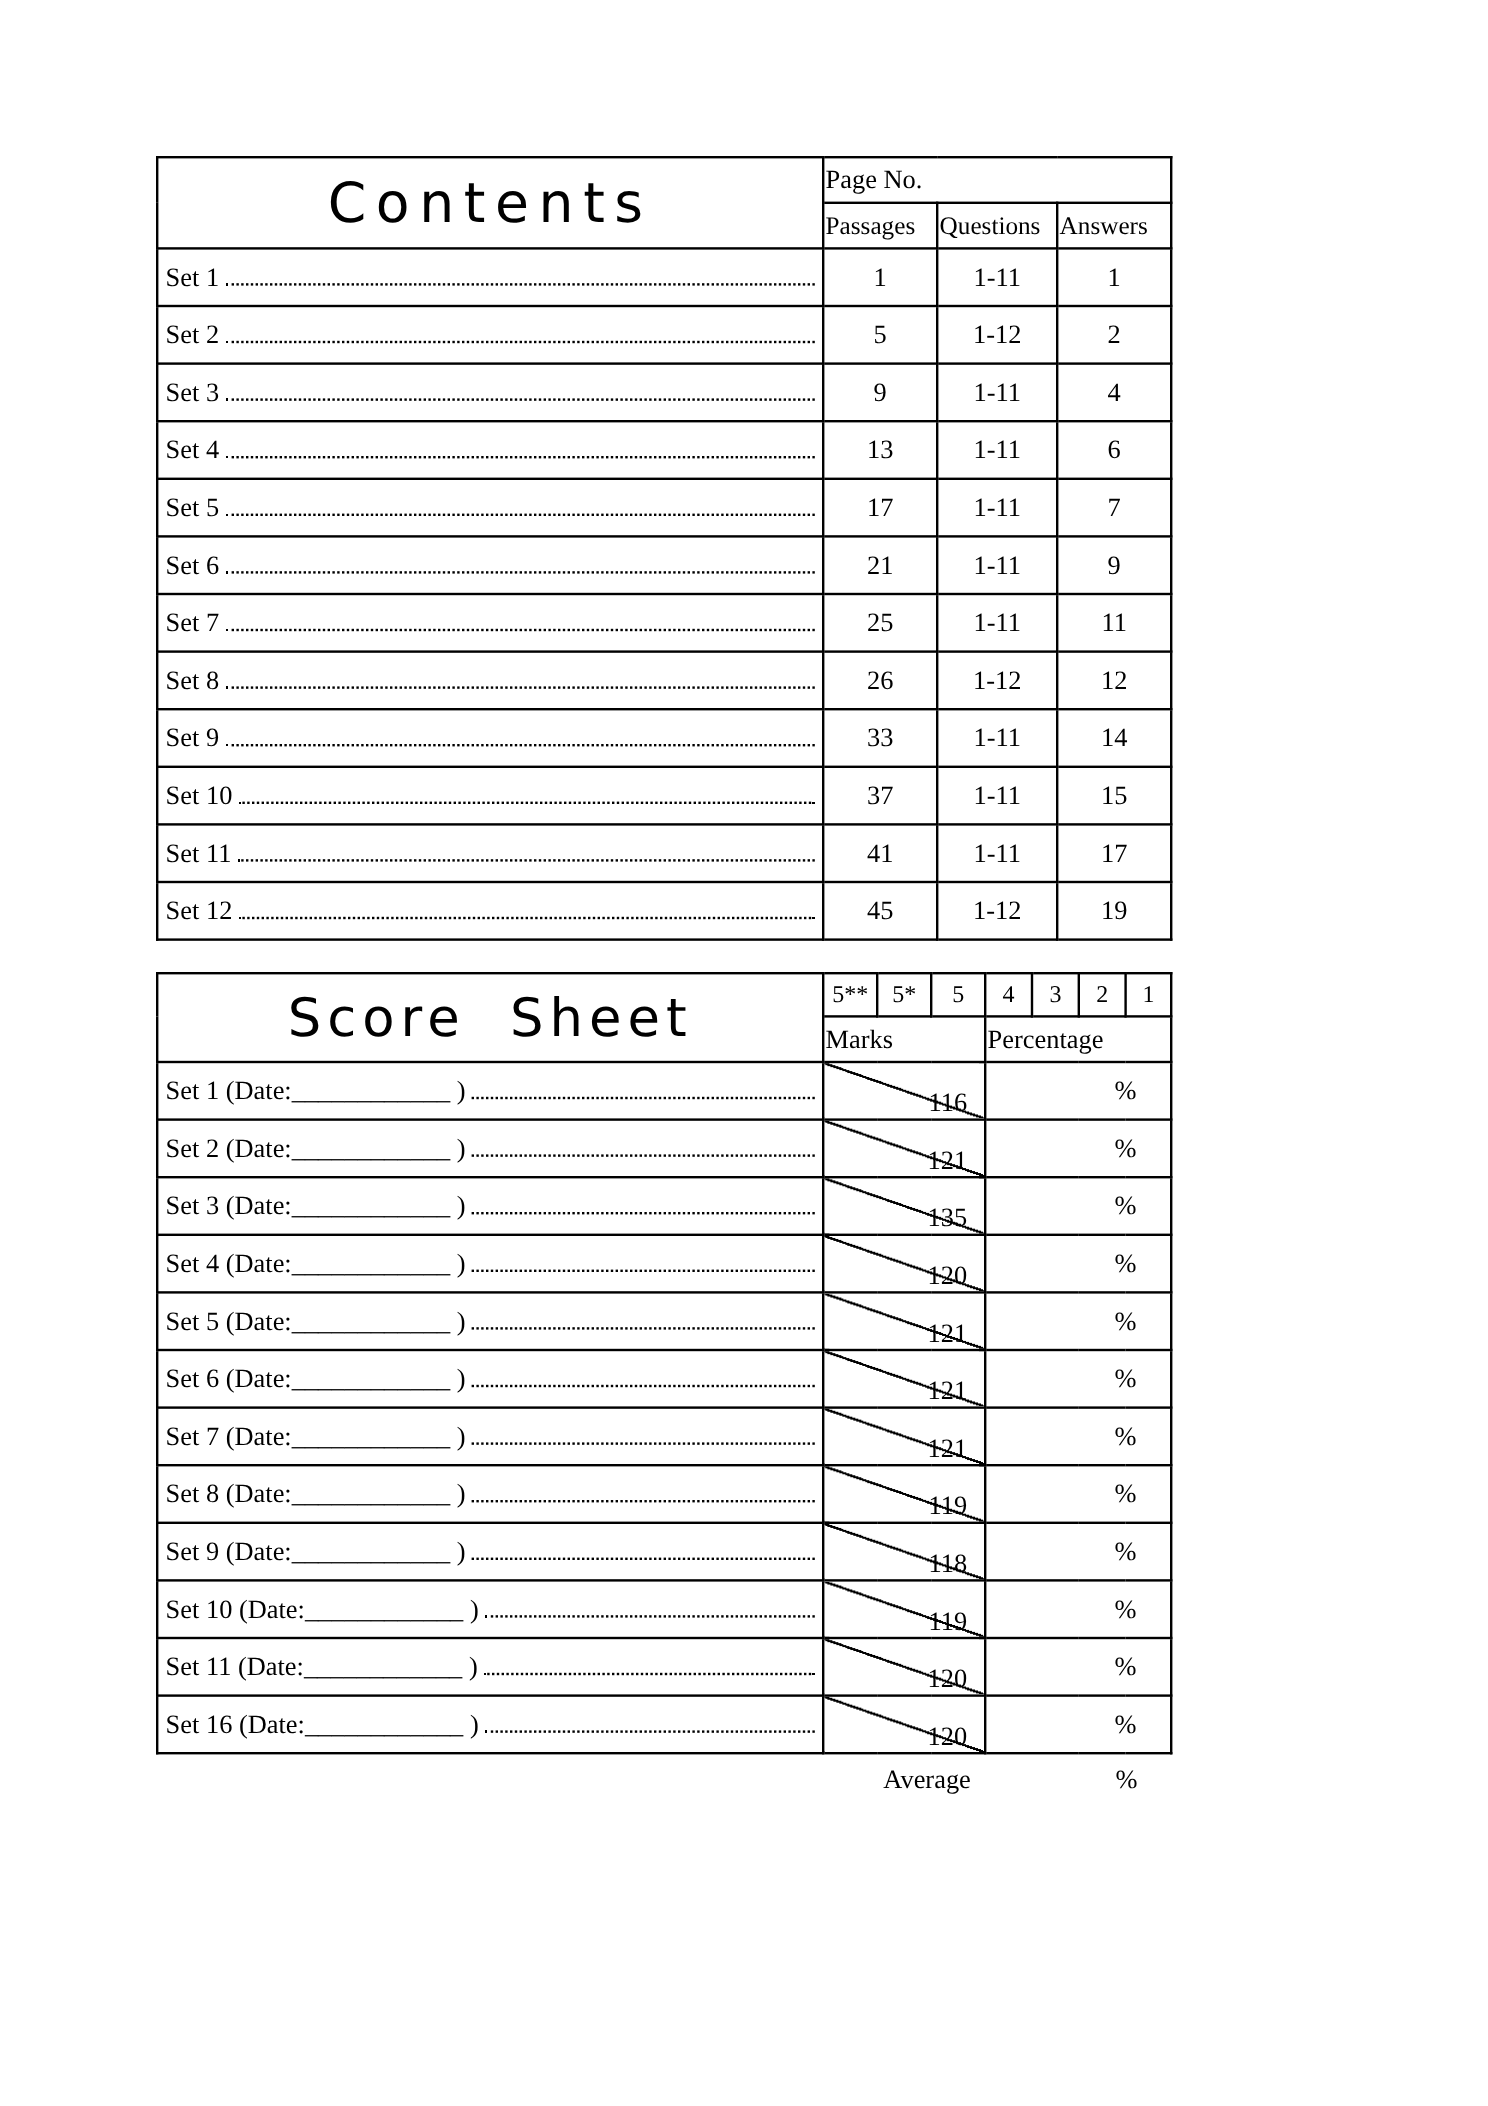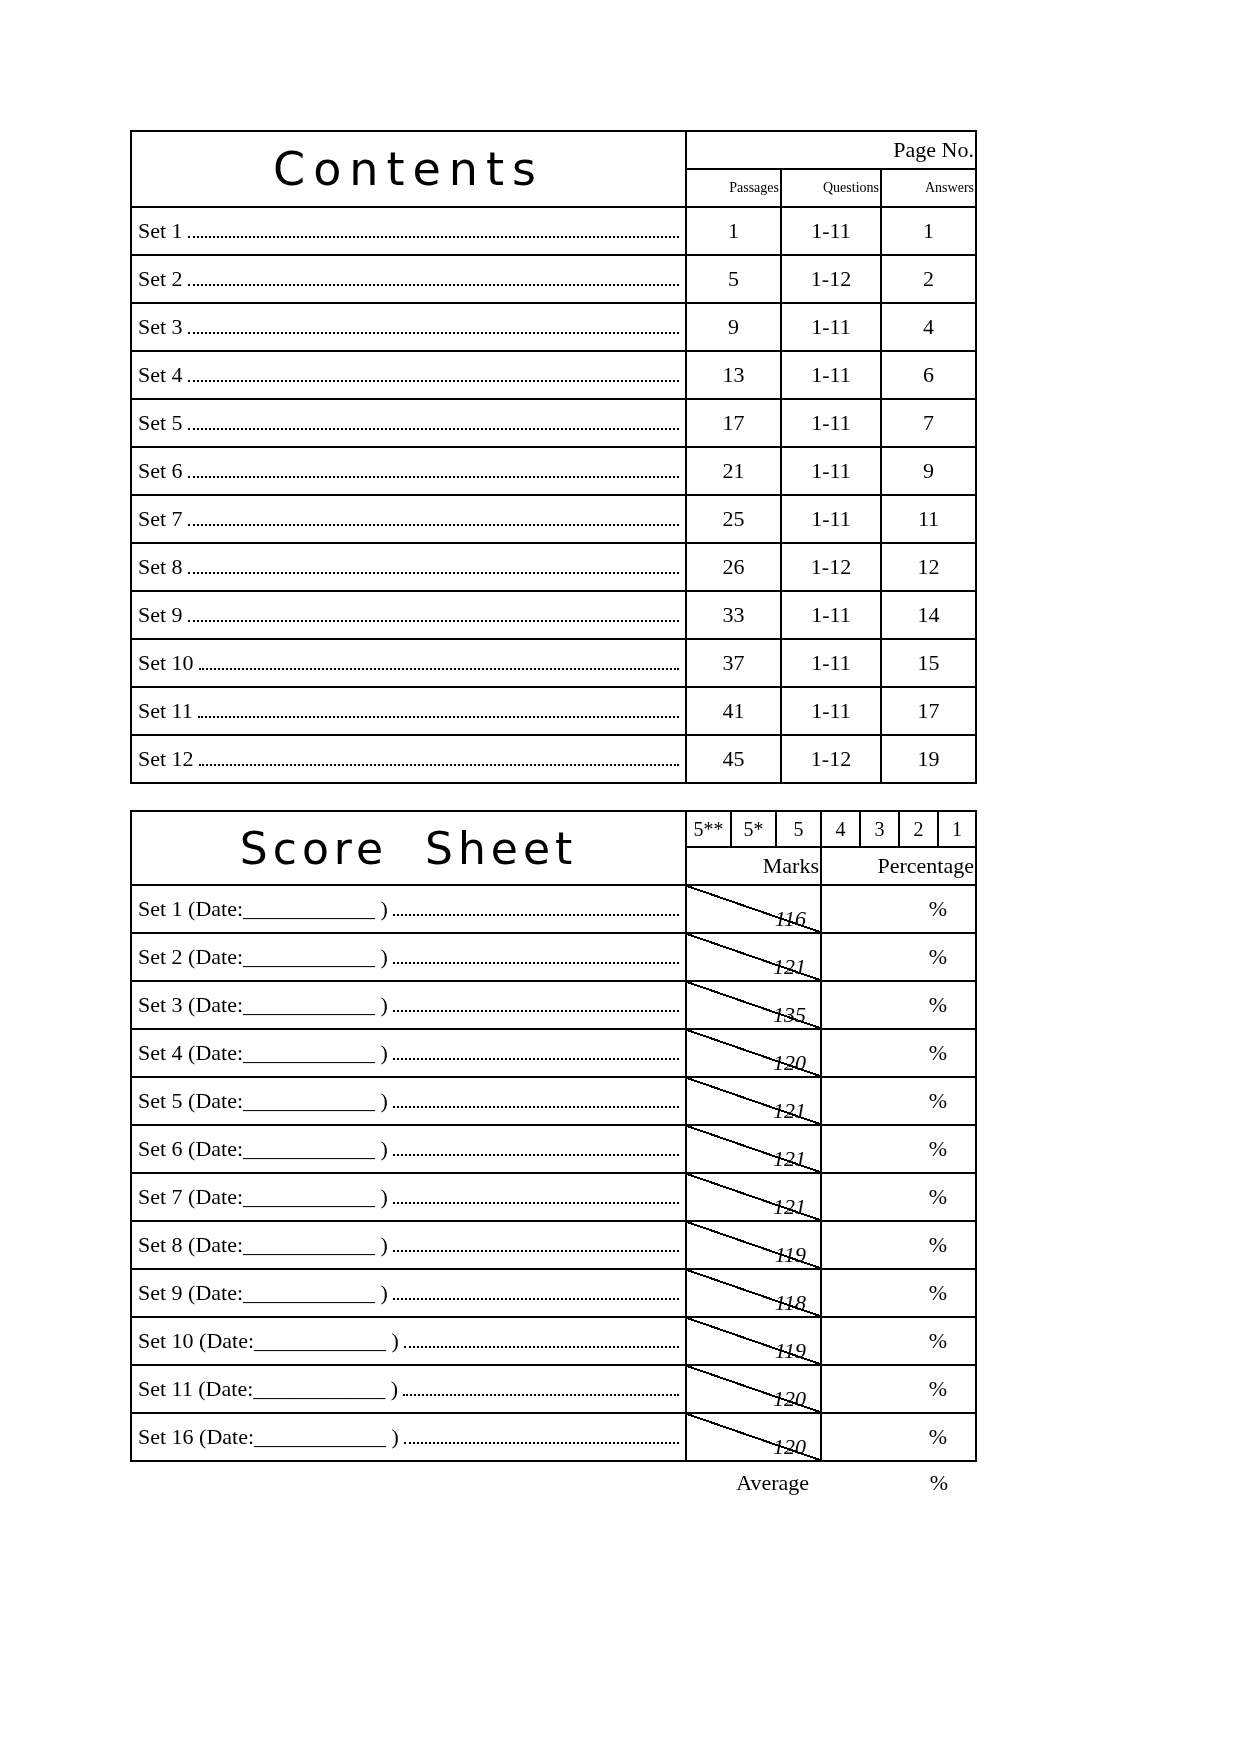--- a/index.html
+++ b/index.html
@@ -36,28 +36,28 @@
     letter-spacing: 8px;
   }
   .score-title {
     letter-spacing: 5px;
     word-spacing: 18px;
     font-size: 44px;
     border-radius: 15px;
   }
   
   .hdr {
-    text-align: right;
+    text-align: left;
     height: 34px;
     font-size: 22px;
   }
   .colhdr {
-    text-align: right;
+    text-align: left;
     height: 34px;
-    font-size: 14px;
+    font-size: 21px;
   }
   
   .label-cell {
     height: 44px;
     padding: 0 4px 0 6px;
   }
   .lblflex {
     display: flex;
     align-items: flex-end;
     width: 100%;
@@ -82,21 +82,20 @@
     text-align: center;
     height: 32px;
     font-size: 20px;
   }
   .marks-cell {
     position: relative;
     height: 44px;
     background-image: linear-gradient(to right top,
       transparent calc(50% - 1px), #000 calc(50% - 1px),
       #000 calc(50% + 1px), transparent calc(50% + 1px));
-    font-style: italic;
   }
   .marks-cell .total {
     position: absolute;
     right: 14px;
     bottom: 1px;
     font-size: 22px;
     line-height: 1.1;
   }
   .pct-cell {
     text-align: right;

